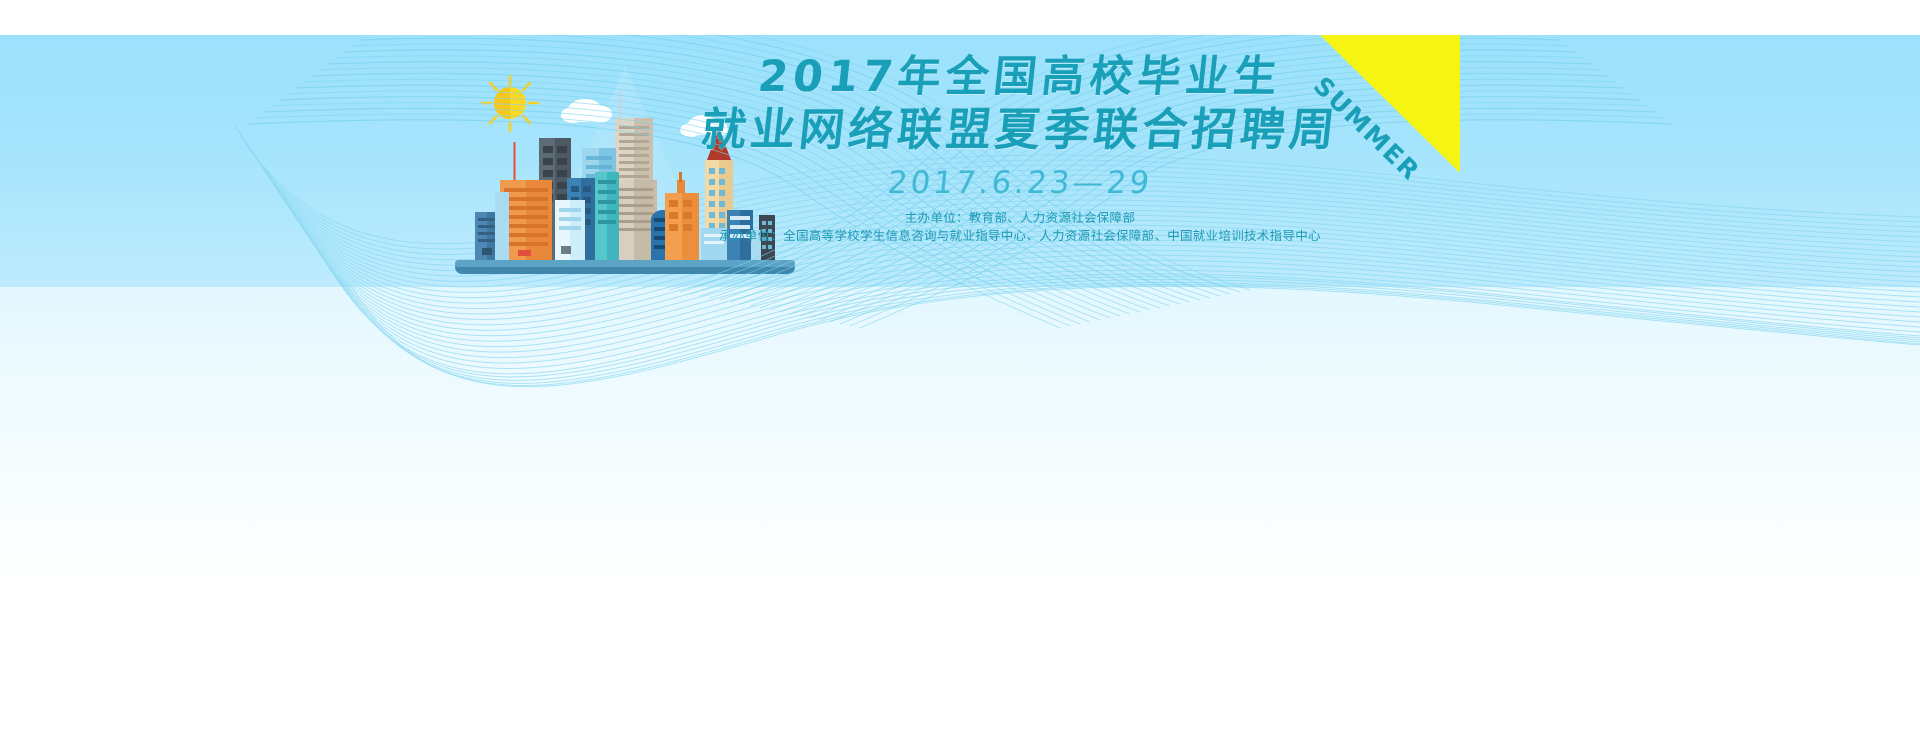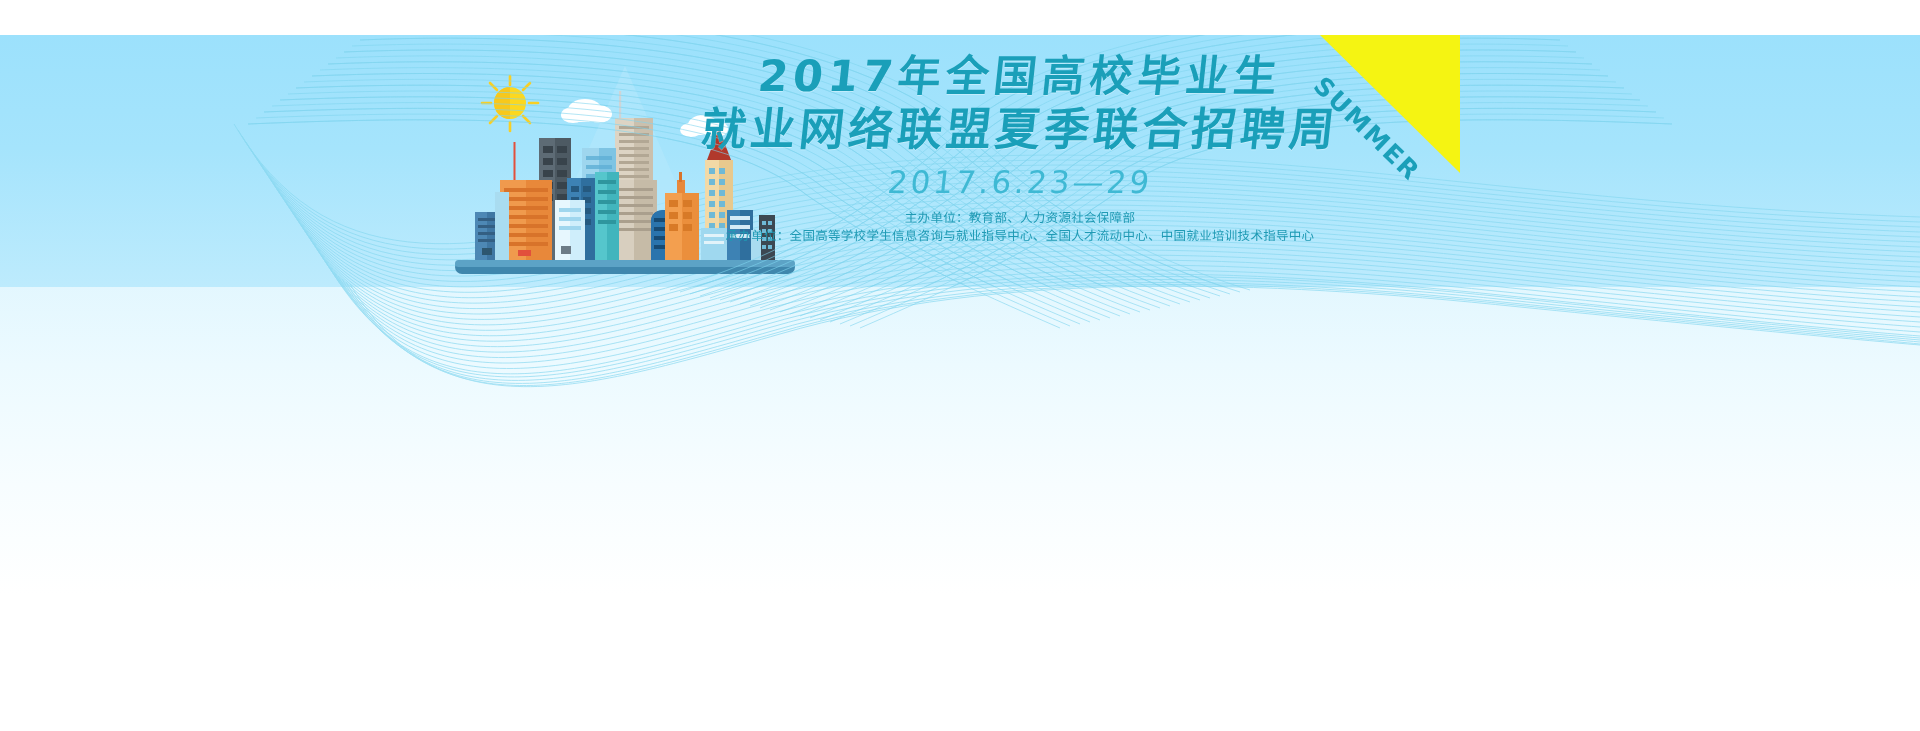--- a/index.html
+++ b/index.html
@@ -493,21 +493,21 @@
       <rect x="0" y="200" width="340" height="7" rx="3.5" fill="#5ca3c6"></rect>
     </g>
   </svg>
 
   <div class="headline">
     <div class="title-line l1">2017年全国高校毕业生</div>
     <div class="title-line l2">就业网络联盟夏季联合招聘周</div>
     <div class="event-date">2017.6.23—29</div>
     <div class="orgs">
       <span class="org-row">主办单位：教育部、人力资源社会保障部</span>
-      <span class="org-row">承办单位：全国高等学校学生信息咨询与就业指导中心、全国人才流动中心、中国就业培训技术指导中心</span>
+      <span class="org-row">承办单位：全国高等学校学生信息咨询与就业指导中心、人力资源社会保障部、中国就业培训技术指导中心</span>
     </div>
   </div>
 
   <div class="summer-badge">
     <div class="tri"></div>
     <div class="summer-text">SUMMER</div>
   </div>
 
 </div>
 

